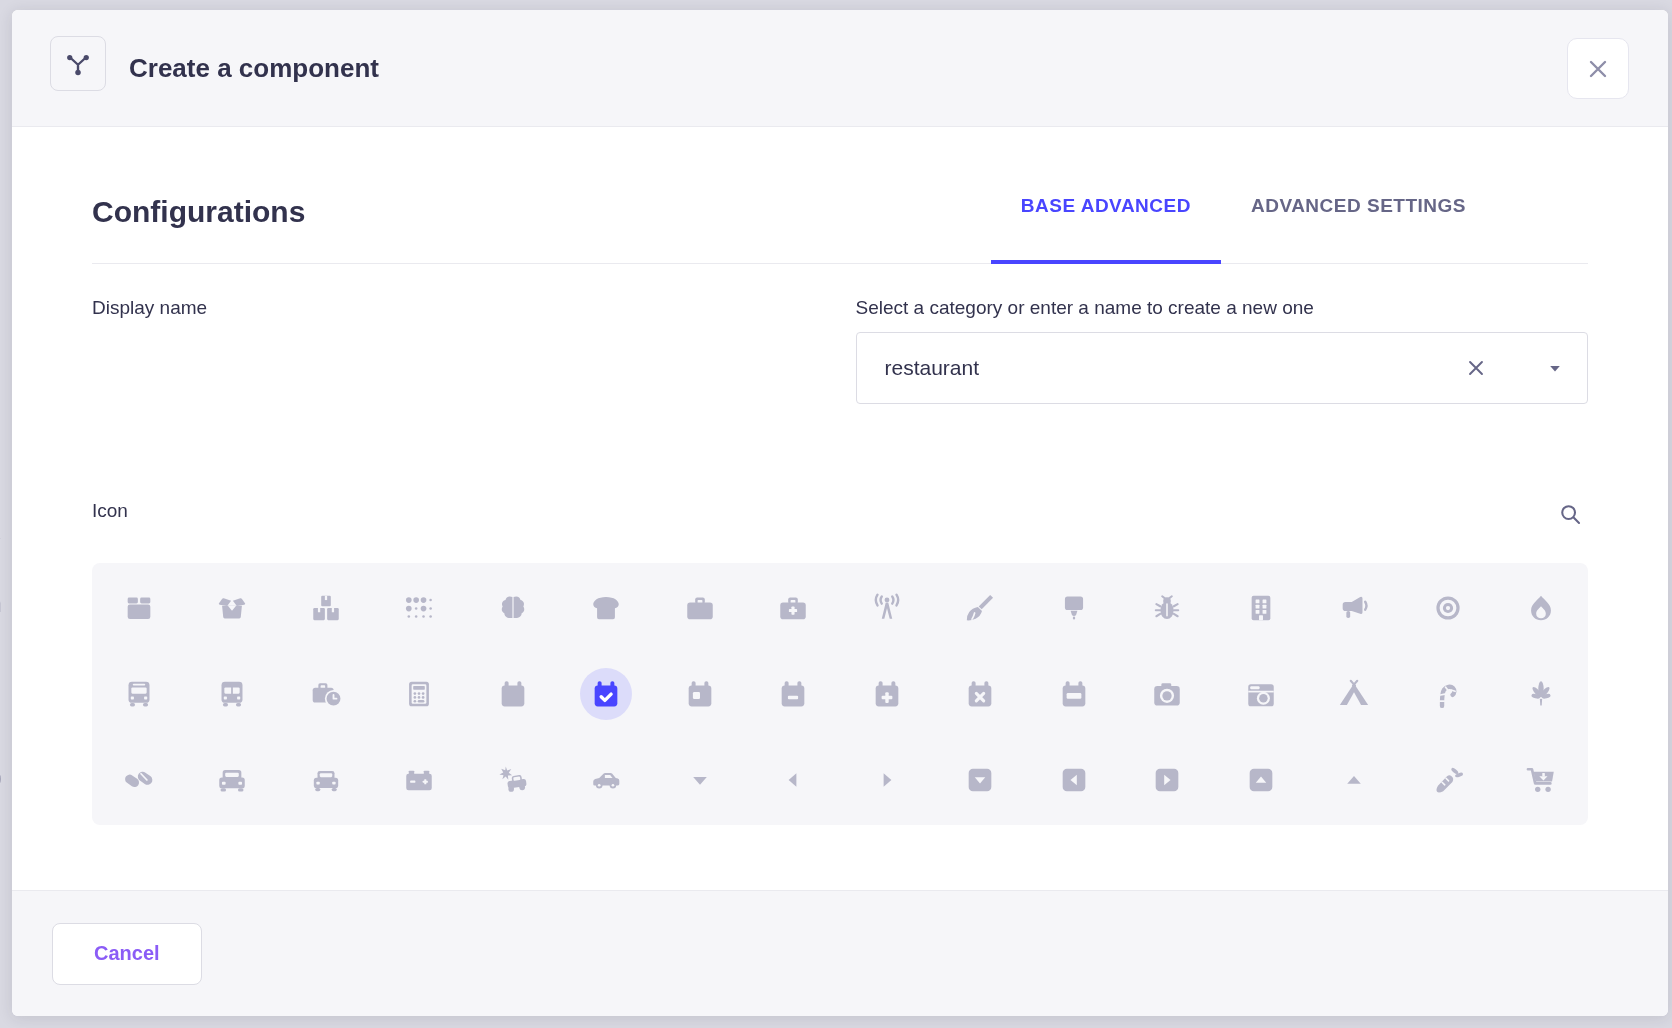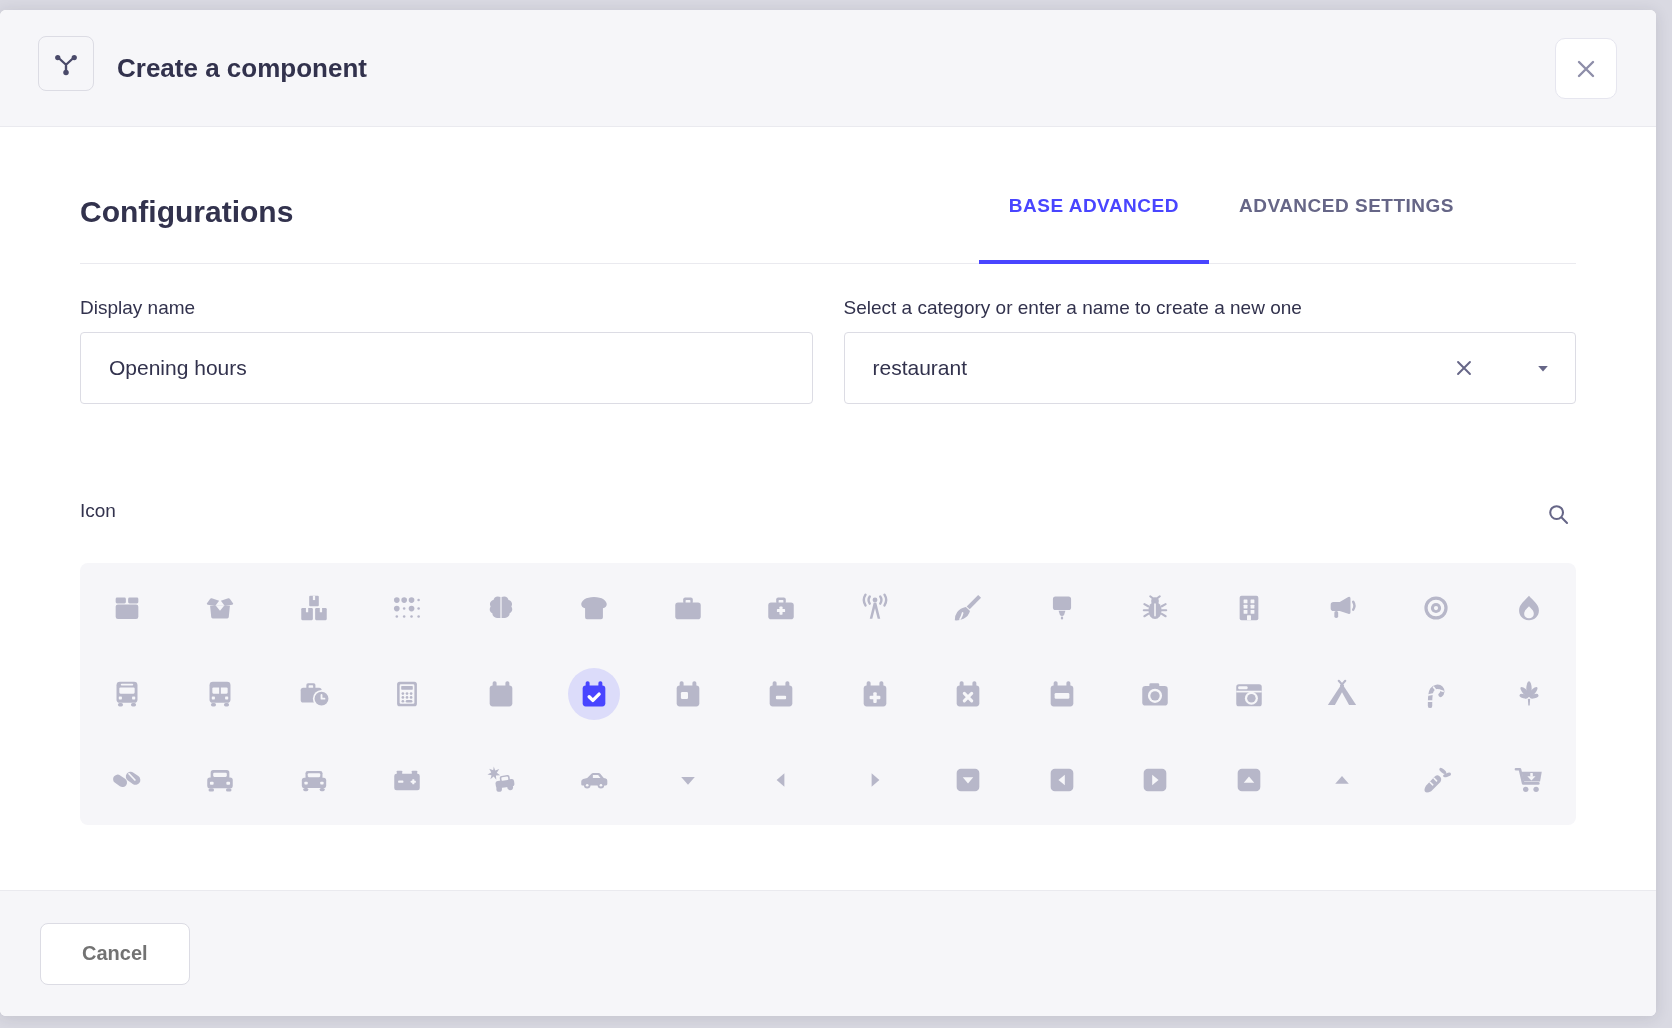--- a/index.html
+++ b/index.html
@@ -4,21 +4,21 @@
 <style>
   * { margin:0; padding:0; box-sizing:border-box; }
   html,body { width:1672px; height:1028px; overflow:hidden; background:#d9d9e2;
     font-family:"Liberation Sans", sans-serif; }
 
   
   .backdrop-strip { position:absolute; left:0; top:0; width:8px; height:1028px; overflow:hidden; }
   .backdrop-strip span { position:absolute; left:-14px; font-size:26px; font-weight:bold; }
 
   
-  .modal { position:absolute; left:0; top:10px; width:1656px; height:1006px;
+  .modal { position:absolute; left:12px; top:10px; width:1656px; height:1006px;
     background:#fff; border-radius:6px; box-shadow:0 2px 15px rgba(33,33,52,.12); }
 
   .modal-header { position:relative; height:117px; background:#f6f6f9;
     border-bottom:1px solid #eaeaef; border-radius:6px 6px 0 0; }
   .comp-icon-box { position:absolute; left:38px; top:26px; width:56px; height:55px;
     border:1px solid #dcdce4; border-radius:8px; background:#f6f6f9;
     display:flex; align-items:center; justify-content:center; }
   .modal-title { position:absolute; left:117px; top:0; height:117px; display:flex;
     align-items:center; font-size:26px; font-weight:bold; color:#32324d; }
   .close-btn { position:absolute; right:39px; top:28px; width:62px; height:61px;
@@ -58,21 +58,21 @@
   .grid-icon { width:52px; height:52px; border-radius:50%; background:none; border:none;
     display:flex; align-items:center; justify-content:center; padding:0; cursor:pointer; }
   .grid-icon svg { width:34px; height:34px; display:block; }
   .grid-icon.selected { background:#dcdcfa; }
 
   .modal-footer { position:absolute; left:0; right:0; bottom:0; height:126px;
     background:#f6f6f9; border-top:1px solid #eaeaef; border-radius:0 0 6px 6px;
     display:flex; justify-content:space-between; align-items:center; padding:0 38px 0 40px; }
   .btn { height:62px; border-radius:8px; font-size:20px; font-weight:bold;
     font-family:"Liberation Sans", sans-serif; cursor:pointer; }
-  .btn-cancel { padding:0 41px; background:#fff; border:1px solid #dcdce4; color:#737373; }
+  .btn-cancel { padding:0 41px; background:#fff; border:1px solid #dcdce4; color:#8b5cf6; }
   .btn-continue { padding:0 43px; background:#f0f0ff; border:1px solid #d9d8ff; color:#4945ff; }
 </style>
 </head>
 <body>
 
 <div class="backdrop-strip">
     <span style="top: 46px; color: rgb(155, 155, 177);">e</span>
     <span style="top: 345px; color: rgb(155, 155, 177);">e</span>
     <span style="top: 528px; color: rgb(155, 155, 177);">y</span>
     <span style="top: 588px; color: rgb(155, 155, 177);">n</span>
@@ -105,21 +105,20 @@
       <div class="config-heading">Configurations</div>
       <div class="tabs">
         <button class="tab active">BASE ADVANCED</button>
         <button class="tab">ADVANCED SETTINGS</button>
       </div>
     </div>
 
     <div class="fields-row">
       <div class="field">
         <div class="field-label">Display name</div>
-        <input class="text-input" type="text" value="Opening hours" style="">
       </div>
       <div class="field">
         <div class="field-label">Select a category or enter a name to create a new one</div>
         <div class="combobox">
           <span class="combobox-value">restaurant</span>
           <button class="icon-btn">
             <svg width="26" height="26" viewBox="0 0 24 24">
               <path d="M6.5,6.5 L17.5,17.5 M17.5,6.5 L6.5,17.5" stroke="#666687" stroke-width="1.8" stroke-linecap="round" fill="none"></path>
             </svg>
           </button>

